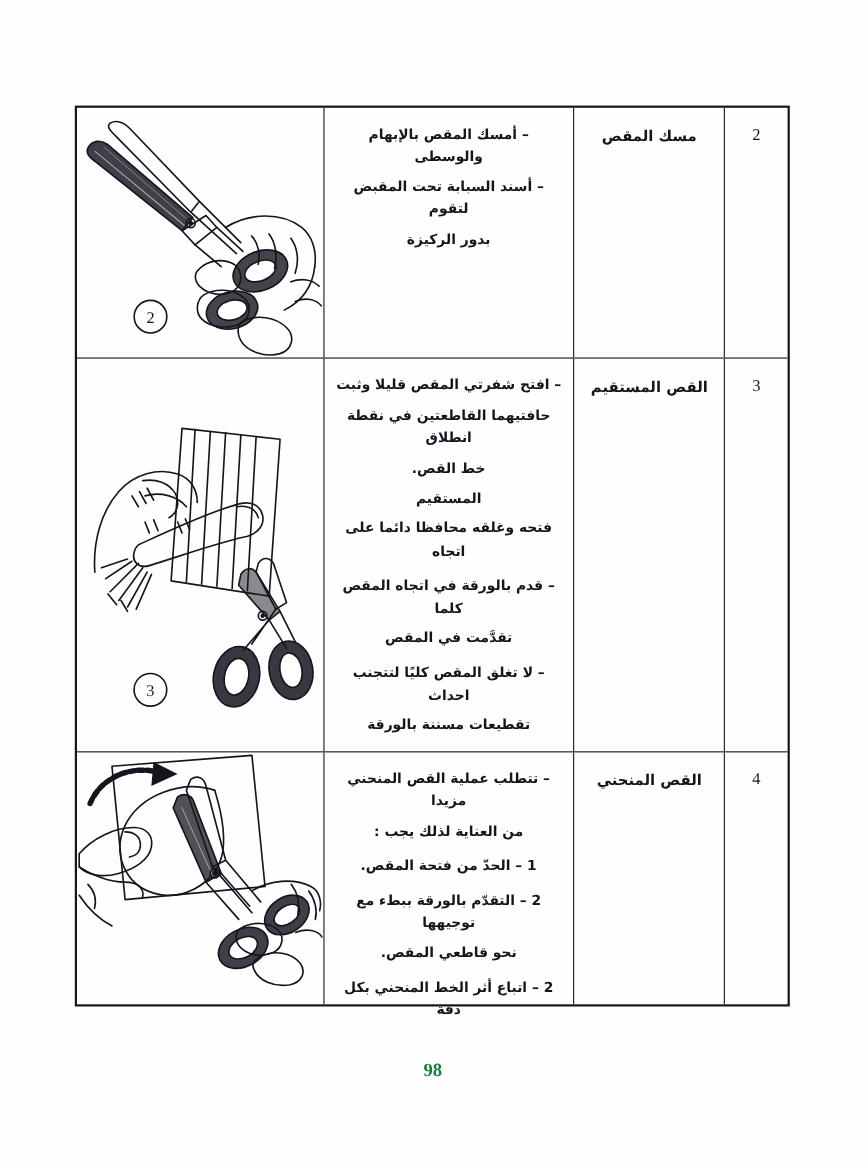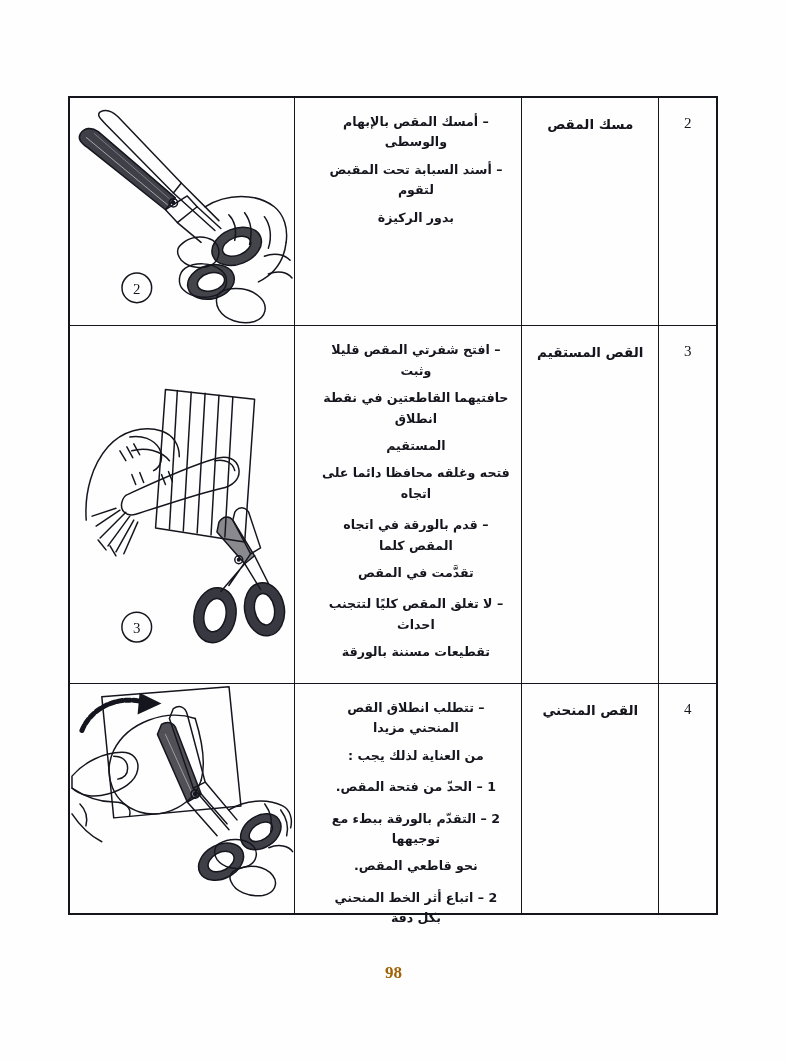--- a/index.html
+++ b/index.html
@@ -78,21 +78,21 @@
 
   .text-body {
     padding: 14px 11px 8px 11px;
     font-size: 12.6px;
     font-weight: 700;
     line-height: 1.62;
     color: #15151e;
     text-align: center;
   }
   .text-body p {
-    margin: 0 0 7px 16px;
+    margin: 0 0 7px 0;
   }
   .text-body p:last-child { margin-bottom: 0; text-align: center; }
   .text-body p.gap { margin-top: 11px; }
 
   
   .illus {
     width: 100%;
     height: 100%;
     position: relative;
   }
@@ -111,21 +111,21 @@
   
   .page-number {
     position: absolute;
     left: 0;
     right: 0;
     top: 963px;
     text-align: center;
     font-family: "Liberation Serif", "DejaVu Serif", serif;
     font-size: 17px;
     font-weight: 700;
-    color: #a16207;
+    color: #15803d;
     direction: ltr;
   }
 </style>
 </head>
 <body>
 
 <div class="page-surface"></div>
 
 <div class="table-wrap">
 
@@ -203,20 +203,21 @@
     </div>
 
     <div class="cell c-title">
       <div class="title-label">القص المستقيم</div>
     </div>
 
     <div class="cell c-text">
       <div class="text-body">
         <p>– افتح شفرتي المقص قليلا وثبت</p>
         <p>حافتيهما القاطعتين في نقطة انطلاق</p>
+        <p>خط القص.</p>
         <p>المستقيم</p>
         <p>فتحه وغلقه محافظا دائما على اتجاه</p>
         <p class="gap">– قدم بالورقة في اتجاه المقص كلما</p>
         <p>تقدَّمت في المقص</p>
         <p class="gap">– لا تغلق المقص كليًا لتتجنب احداث</p>
         <p>تقطيعات مسننة بالورقة</p>
       </div>
     </div>
 
     <div class="cell c-ill">
@@ -274,21 +275,21 @@
     <div class="cell c-num">
       <div class="num-label">4</div>
     </div>
 
     <div class="cell c-title">
       <div class="title-label">القص المنحني</div>
     </div>
 
     <div class="cell c-text">
       <div class="text-body">
-        <p>– تتطلب انطلاق القص المنحني مزيدا</p>
+        <p>– تتطلب عملية القص المنحني مزيدا</p>
         <p>من العناية لذلك يجب :</p>
         <p class="gap">1 – الحدّ من فتحة المقص.</p>
         <p class="gap">2 – التقدّم بالورقة ببطء مع توجيهها</p>
         <p>نحو قاطعي المقص.</p>
         <p class="gap">2 – اتباع أثر الخط المنحني بكل دقة</p>
       </div>
     </div>
 
     <div class="cell c-ill">
       <div class="illus">

